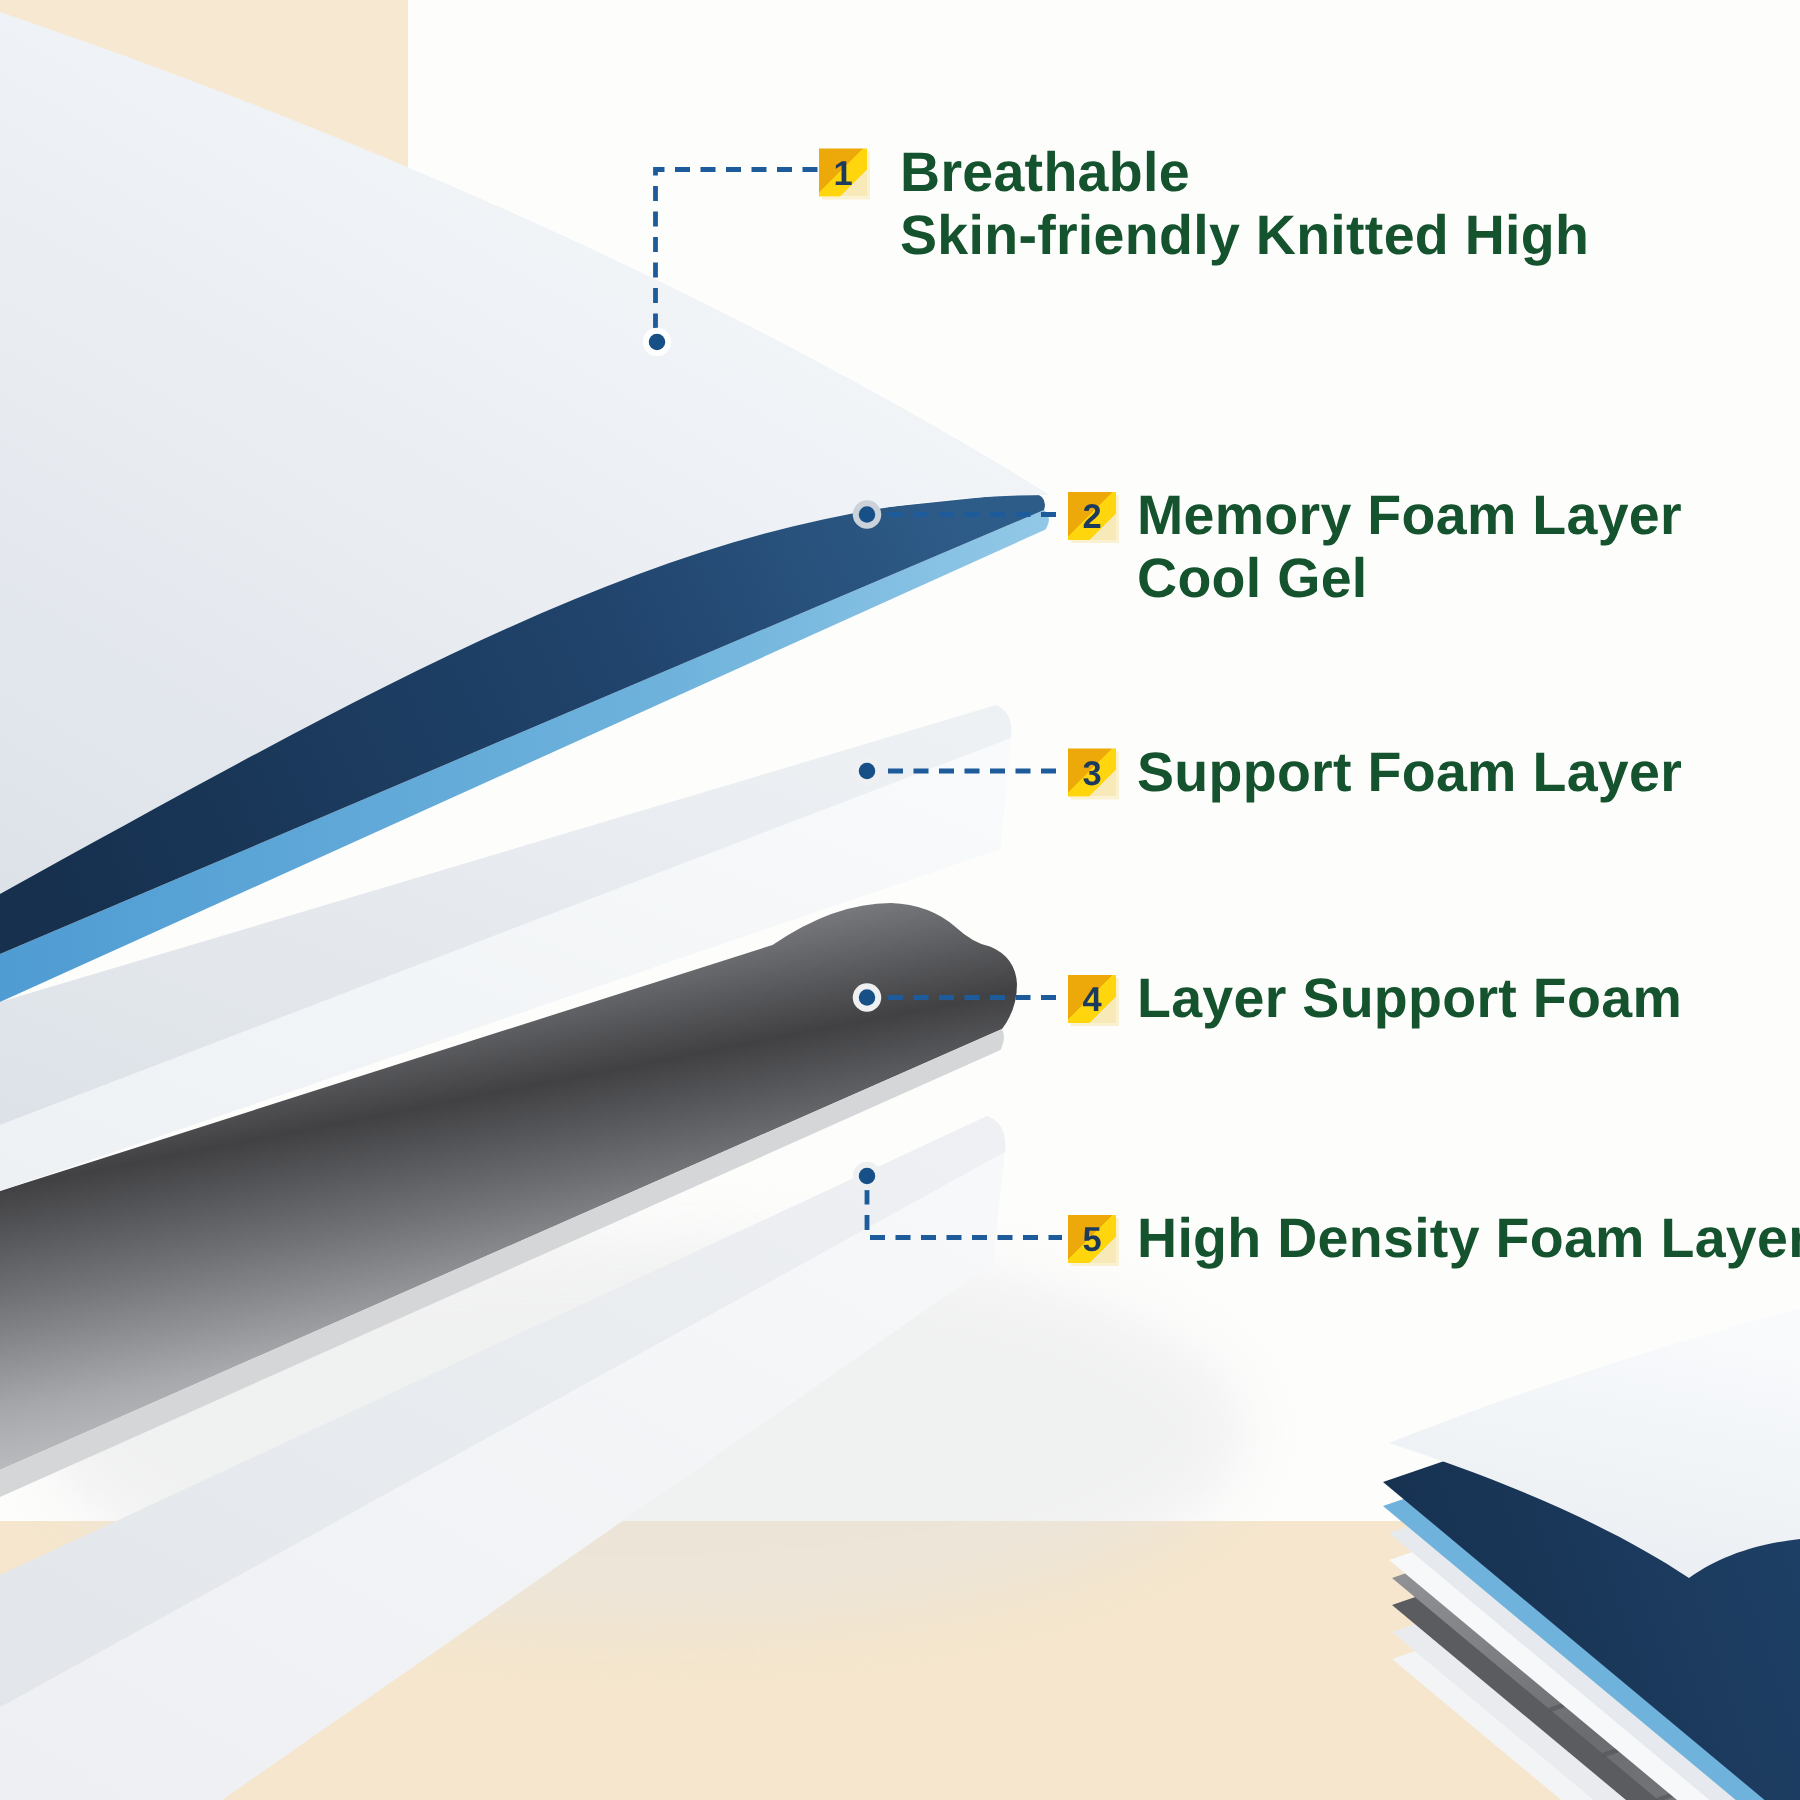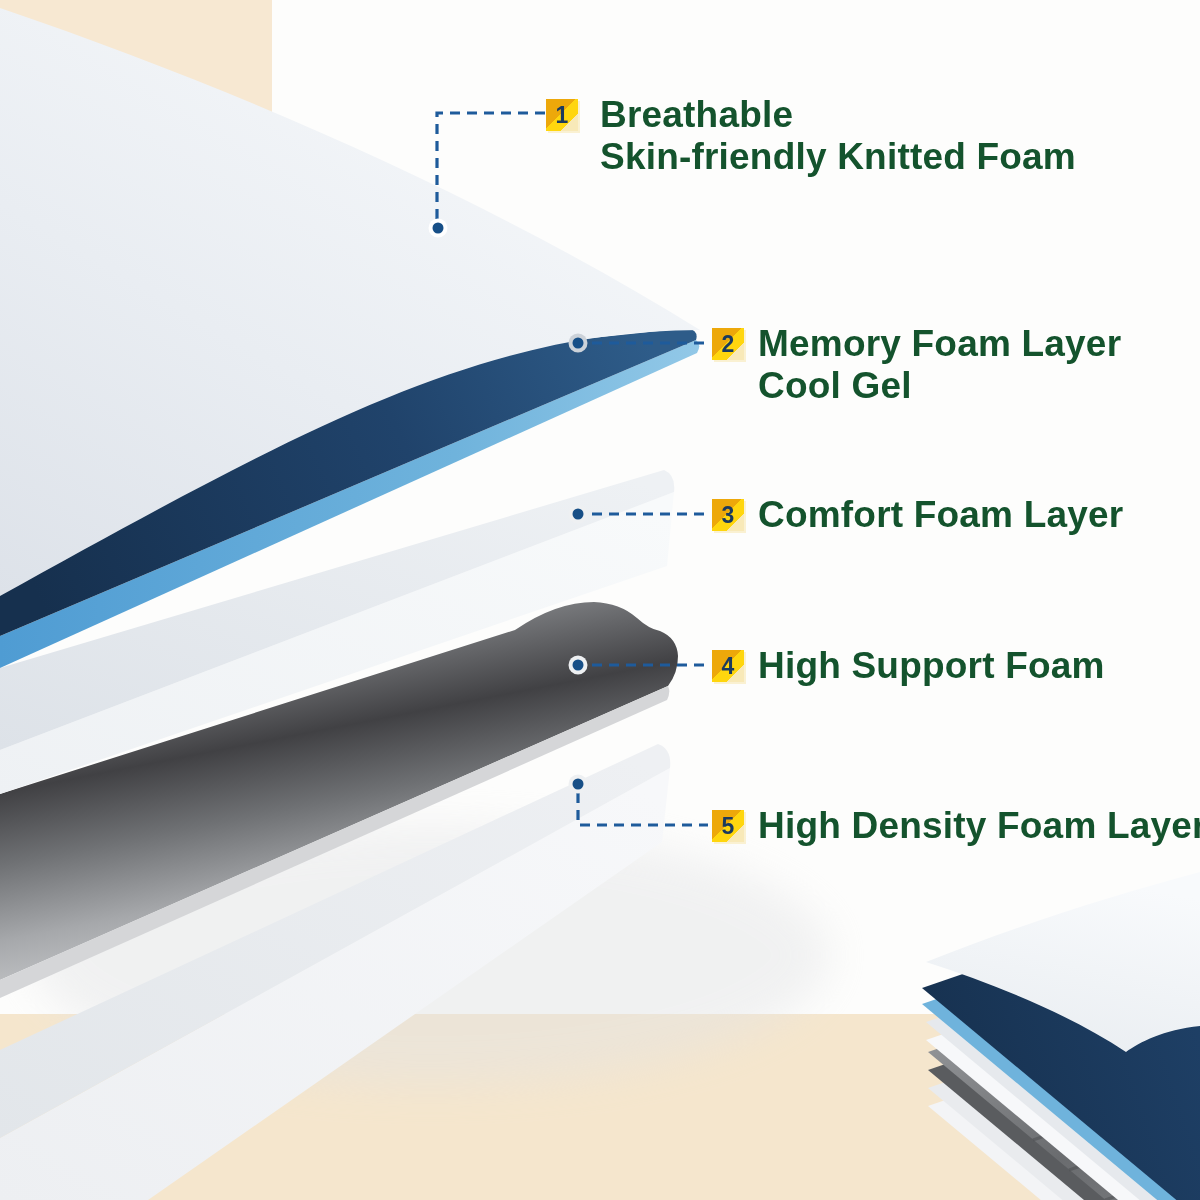--- a/index.html
+++ b/index.html
@@ -135,37 +135,37 @@
       <g>
           <circle cx="578" cy="784" r="9.5" fill="#eef0f2"></circle>
           <circle cx="578" cy="784" r="5.5" fill="#174f87"></circle>
         </g>
     </g>
   </svg>
 
   <div class="badge" style="left:546px;top:99px">1</div>
   <div class="callout-text" style="left:600px;top:94px">
     <div>Breathable</div>
-    <div>Skin-friendly Knitted Foam</div>
+    <div>Skin-friendly Knitted High</div>
   </div>
 
   <div class="badge" style="left:712px;top:328px">2</div>
   <div class="callout-text" style="left:758px;top:323px">
     <div>Memory Foam Layer</div>
     <div>Cool Gel</div>
   </div>
 
   <div class="badge" style="left:712px;top:499px">3</div>
   <div class="callout-text" style="left:758px;top:494px">
-    <div>Comfort Foam Layer</div>
+    <div>Support Foam Layer</div>
   </div>
 
   <div class="badge" style="left:712px;top:650px">4</div>
   <div class="callout-text" style="left:758px;top:645px">
-    <div>High Support Foam</div>
+    <div>Layer Support Foam</div>
   </div>
 
   <div class="badge" style="left:712px;top:810px">5</div>
   <div class="callout-text" style="left:758px;top:805px">
     <div>High Density Foam Layer</div>
   </div>
 
 </div>
 
 </body></html>

